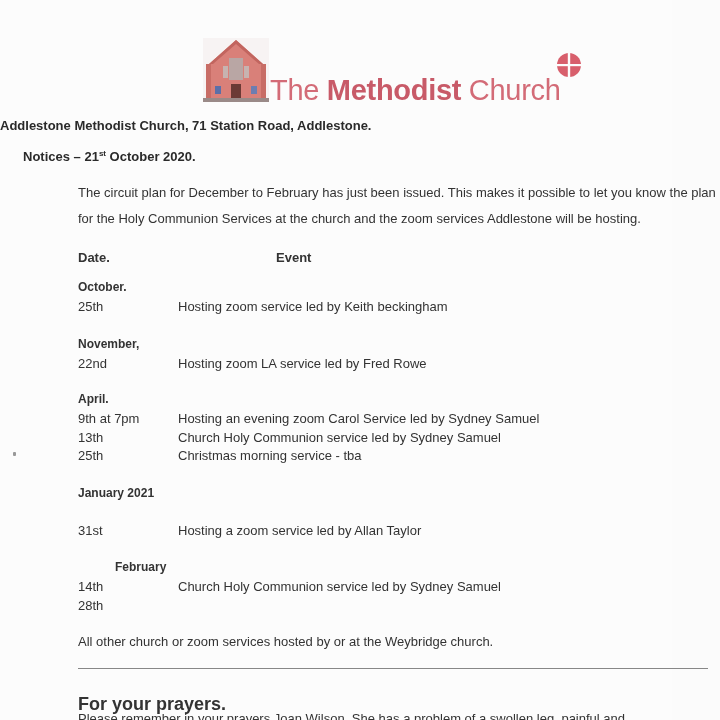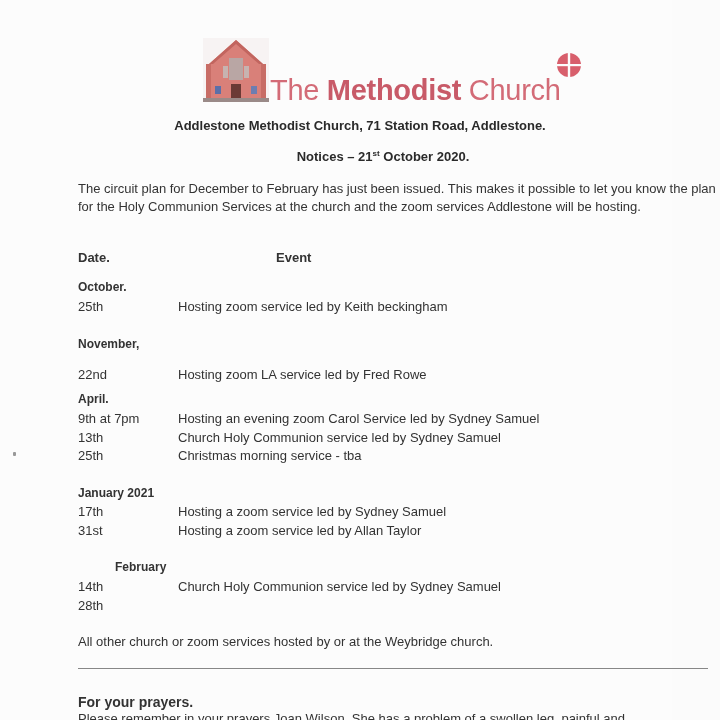--- a/index.html
+++ b/index.html
@@ -26,27 +26,27 @@
       font-size: 29px; line-height: 32px;
       color: #d36b77;
       letter-spacing: -0.3px;
       white-space: nowrap;
     }
     .logo-text .bold { font-weight: bold; color: #c85a68; }
     .logo-cross {
       position: absolute; left: 556px; top: 52px; width: 26px; height: 26px;
     }
     .heading {
-      position: absolute; left: 0; width: 720px; text-align: center;
+      position: absolute; left: 0; width: 720px; 
       font-size: 13px; font-weight: bold; color: #2a2a2a;
       white-space: nowrap;
     }
     .intro {
       position: absolute; left: 78px; top: 180px; width: 640px;
-      font-size: 13px; line-height: 18px; color: #333;
+      font-size: 13px; line-height: 26px; color: #333;
     }
     .col-header {
       position: absolute; font-size: 13px; font-weight: bold; color: #333;
     }
     .month {
       position: absolute; left: 78px; font-size: 12px; font-weight: bold; color: #333;
     }
     .row {
       position: absolute; left: 78px; width: 620px; height: 19px;
       font-size: 13px; line-height: 19px; color: #333; white-space: nowrap;
@@ -55,21 +55,21 @@
     .row .event { position: absolute; left: 100px; }
     .footer-note {
       position: absolute; left: 78px; top: 634px; font-size: 13px; color: #333; white-space: nowrap;
     }
     .divider {
       position: absolute; left: 78px; top: 668px; width: 630px; height: 1px;
       background: #555;
       opacity: 0.7;
     }
     .prayers-heading {
-      position: absolute; left: 78px; top: 694px; font-size: 14px; font-weight: bold; color: #333;
+      position: absolute; left: 78px; top: 694px; font-size: 18px; font-weight: bold; color: #333;
     }
     .prayers-text {
       position: absolute; left: 78px; top: 711px; font-size: 13px; color: #333; white-space: nowrap;
     }
     .speck {
       position: absolute; left: 13px; top: 452px; width: 3px; height: 4px; background: #999; border-radius: 1px;
     }
   </style>
 </head>
 <body>
@@ -107,44 +107,40 @@
   <div class="col-header" style="left:78px; top:250px;">Date.</div>
   <div class="col-header" style="left:276px; top:250px;">Event</div>
 
   <div class="month" style="top:280px;">October.</div>
   <div class="row" style="top:297px;">
     <span class="date">25th</span>
     <span class="event">Hosting zoom service led by Keith beckingham</span>
   </div>
 
   <div class="month" style="top:337px;">November,</div>
-  <div class="row" style="top:365px;">
+  <div class="row" style="top:354px;">
     <span class="date">22nd</span>
     <span class="event">Hosting zoom LA service led by Fred Rowe</span>
   </div>
 
   <div class="month" style="top:392px;">April.</div>
   <div class="row" style="top:409px;">
     <span class="date">9th at 7pm</span>
     <span class="event">Hosting an evening zoom Carol Service led by Sydney Samuel</span>
   </div>
   <div class="row" style="top:428px;">
     <span class="date">13th</span>
     <span class="event">Church Holy Communion service led by Sydney Samuel</span>
   </div>
   <div class="row" style="top:446px;">
     <span class="date">25th</span>
     <span class="event">Christmas morning service - tba</span>
   </div>
 
   <div class="month" style="top:486px;">January 2021</div>
-  <div class="row" style="top:502px;">
-    <span class="date">17th</span>
-    <span class="event">Hosting a zoom service led by Sydney Samuel</span>
-  </div>
   <div class="row" style="top:521px;">
     <span class="date">31st</span>
     <span class="event">Hosting a zoom service led by Allan Taylor</span>
   </div>
 
   <div class="month" style="top:560px;margin-left:37px;">February</div>
   <div class="row" style="top:577px;">
     <span class="date">14th</span>
     <span class="event">Church Holy Communion service led by Sydney Samuel</span>
   </div>

